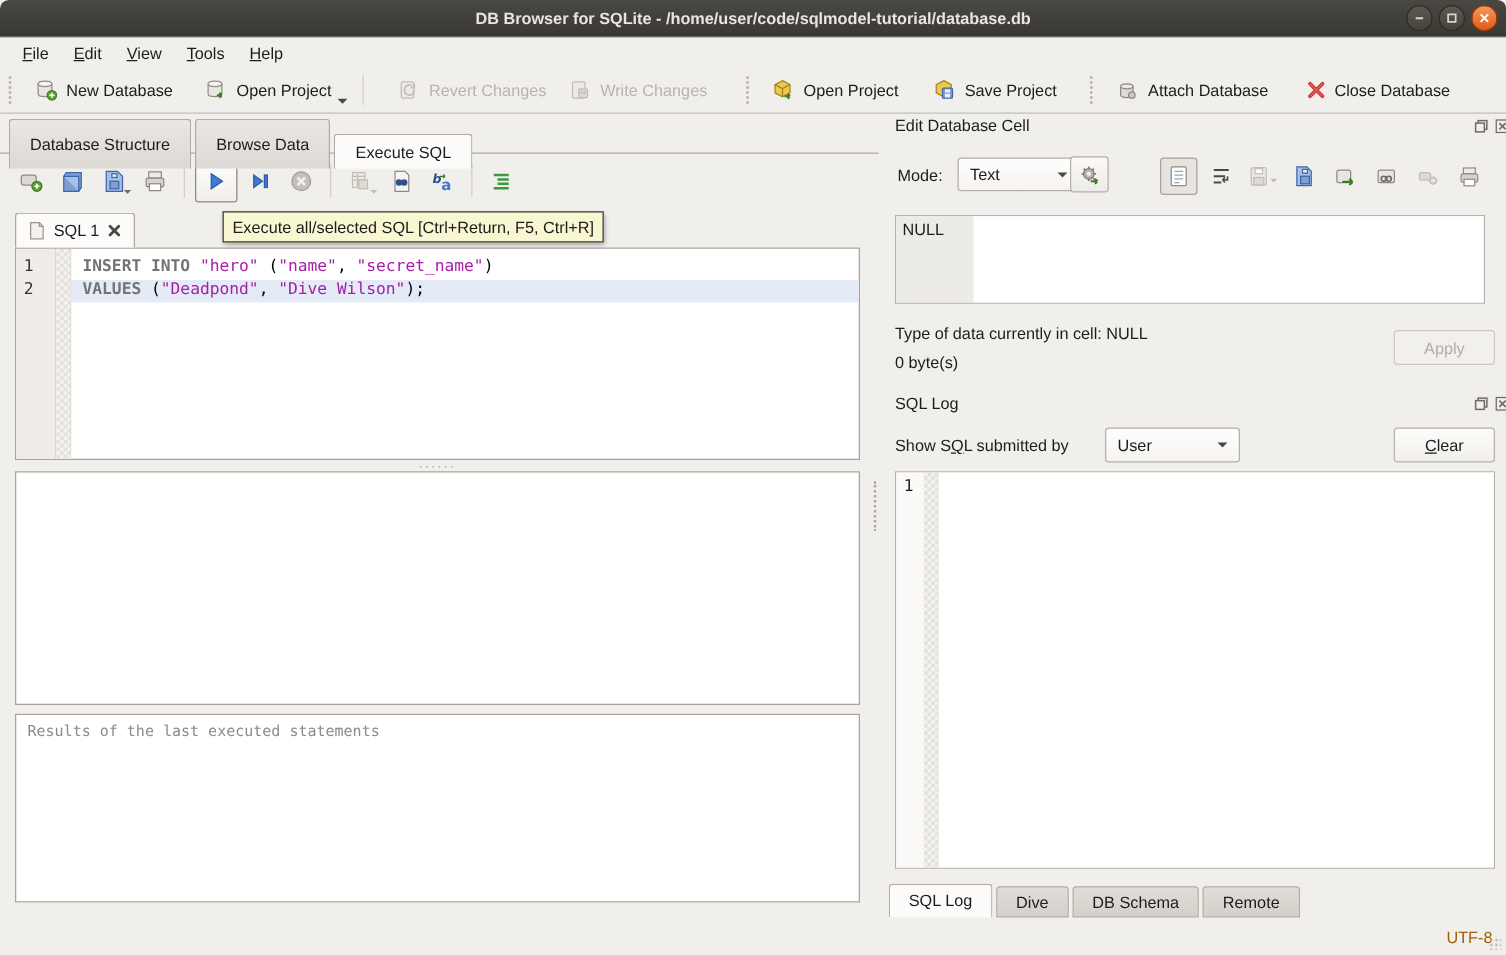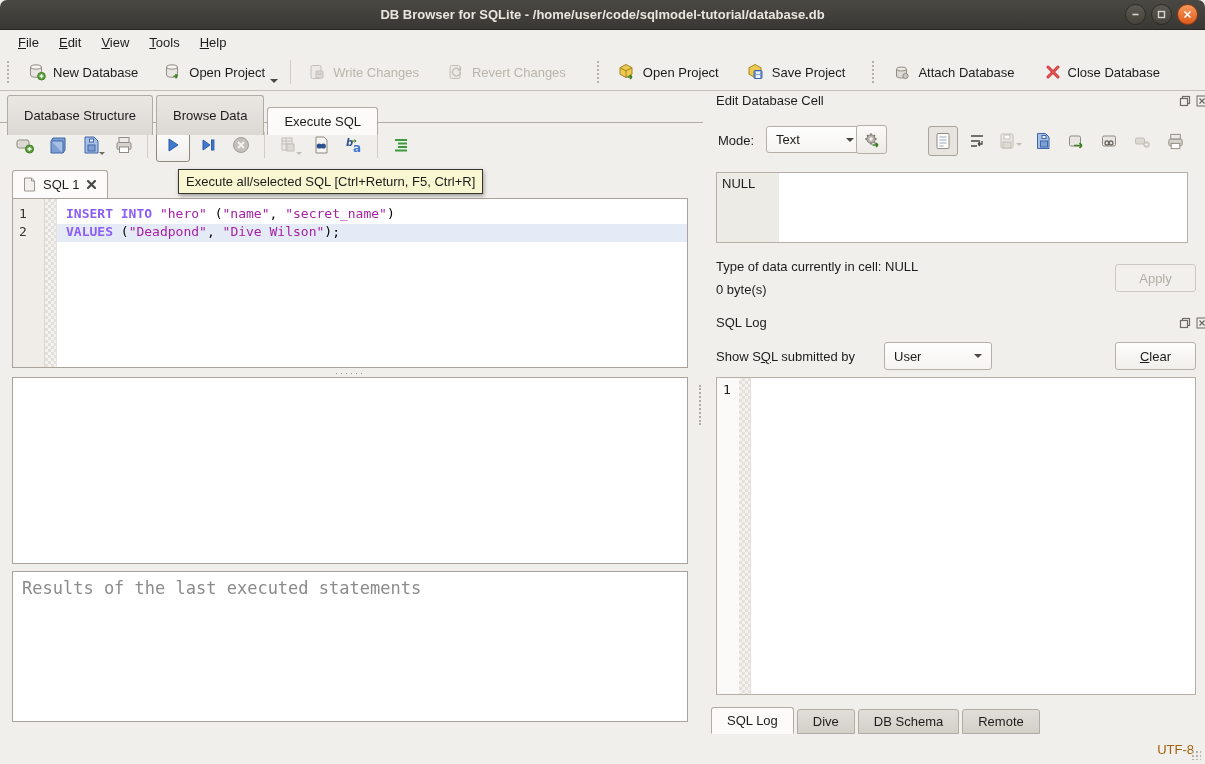--- a/index.html
+++ b/index.html
@@ -89,30 +89,30 @@
   .checker {
     background-color:#f4f2ef;
     background-image:linear-gradient(45deg,#e3e0db 25%,transparent 25%,transparent 75%,#e3e0db 75%),
                      linear-gradient(45deg,#e3e0db 25%,transparent 25%,transparent 75%,#e3e0db 75%);
     background-size:6px 6px; background-position:0 0,3px 3px;
   }
   .fold-margin { width:12px; border-right:1px solid #e4e1dc; }
   .code { flex:1; padding-top:7px; font-family:"DejaVu Sans Mono", monospace; font-size:13px; }
   .code-line { height:18px; white-space:pre; padding-left:9px; }
   .code-line.hl { background:#e5ebf6; }
-  .tok-kw { color:#8b5cf6; font-weight:bold; }
+  .tok-kw { color:#737373; font-weight:bold; }
   .tok-str { color:#a520a5; }
   .tok-pun { color:#000; }
   
   .hsplit { position:absolute; left:12px; width:676px; display:flex; align-items:center; justify-content:center; color:#8f8a83; font-size:9px; letter-spacing:2px; }
   .grid-pane { position:absolute; top:377px; left:12px; width:676px; height:187px; background:#fff; border:1px solid #a9a39b; }
   .results {
     position:absolute; top:571px; left:12px; width:676px; height:151px;
     background:#fff; border:1px solid #a9a39b;
-    font-family:"DejaVu Sans Mono", monospace; font-size:17px; color:#8b8b8b;
+    font-family:"DejaVu Sans Mono", monospace; font-size:12px; color:#8b8b8b;
     padding:6px 9px;
   }
   .vsplit { position:absolute; left:699px; top:385px; height:40px; border-left:2px dotted #b0aaa2; }
   
   .dock-title { position:absolute; font-size:13px; }
   .dock-btns { position:absolute; display:flex; gap:4px; }
   .dock-btn { width:13px; height:13px; display:flex; align-items:center; justify-content:center; }
   .combo {
     background:linear-gradient(#fefefe,#f6f4f1); border:1px solid #b5afa7; border-radius:3px;
     display:flex; align-items:center; justify-content:space-between; padding:0 9px;
@@ -198,35 +198,35 @@
       <path d="M2.5 4v8c0 1.3 2.5 2.3 5.5 2.3s5.5-1 5.5-2.3V4" fill="#e9e6e2" stroke="#928d85"></path>
       <ellipse cx="8" cy="4" rx="5.5" ry="2.2" fill="#f6f4f1" stroke="#928d85"></ellipse>
       <path d="M9.5 13.2h4m0 0l-2-2m2 2l-2 2" stroke="#3d7d22" stroke-width="1.6" fill="none"></path>
     </svg>
     <span>Open Project</span>
   </div>
   <div class="tb-drop"><span class="arrow-down"></span></div>
 
   <div class="tb-sep"></div>
 
+  <div class="tb-btn disabled" style="margin-left:10px">
+    <svg width="18" height="18" viewBox="0 0 18 18">
+      <rect x="3" y="2.5" width="10" height="13" rx="1.5" fill="#eceae6" stroke="#c2bdb6"></rect>
+      <path d="M13.5 9a4 4 0 1 1-2-3.4M13.5 4v3h-3" fill="none" stroke="#c2bdb6" stroke-width="1.3"></path>
+    </svg>
+    <span>Revert Changes</span>
+  </div>
+
   <div class="tb-btn disabled">
     <svg width="18" height="18" viewBox="0 0 18 18">
       <rect x="3" y="2.5" width="10" height="13" rx="1.5" fill="#eceae6" stroke="#c2bdb6"></rect>
       <rect x="8" y="8" width="7" height="7" rx="1" fill="#dddad4" stroke="#c2bdb6"></rect>
       <path d="M10 9.5v2h3v-2" fill="none" stroke="#c2bdb6"></path>
     </svg>
     <span>Write Changes</span>
-  </div>
-
-  <div class="tb-btn disabled" style="margin-left:10px">
-    <svg width="18" height="18" viewBox="0 0 18 18">
-      <rect x="3" y="2.5" width="10" height="13" rx="1.5" fill="#eceae6" stroke="#c2bdb6"></rect>
-      <path d="M13.5 9a4 4 0 1 1-2-3.4M13.5 4v3h-3" fill="none" stroke="#c2bdb6" stroke-width="1.3"></path>
-    </svg>
-    <span>Revert Changes</span>
   </div>
 
   <div class="tb-handle" style="margin-left:22px"></div>
 
   <div class="tb-btn">
     <svg width="18" height="18" viewBox="0 0 18 18">
       <path d="M8 1.5l6 3.2v6.6L8 14.5l-6-3.2V4.7z" fill="#ecc94f" stroke="#a5841e"></path>
       <path d="M2 4.7l6 3.1 6-3.1M8 7.8v6.7" fill="none" stroke="#a5841e"></path>
       <path d="M9.5 14h4.5m0 0l-2-2m2 2l-2 2" stroke="#3d7d22" stroke-width="1.6" fill="none"></path>
     </svg>

